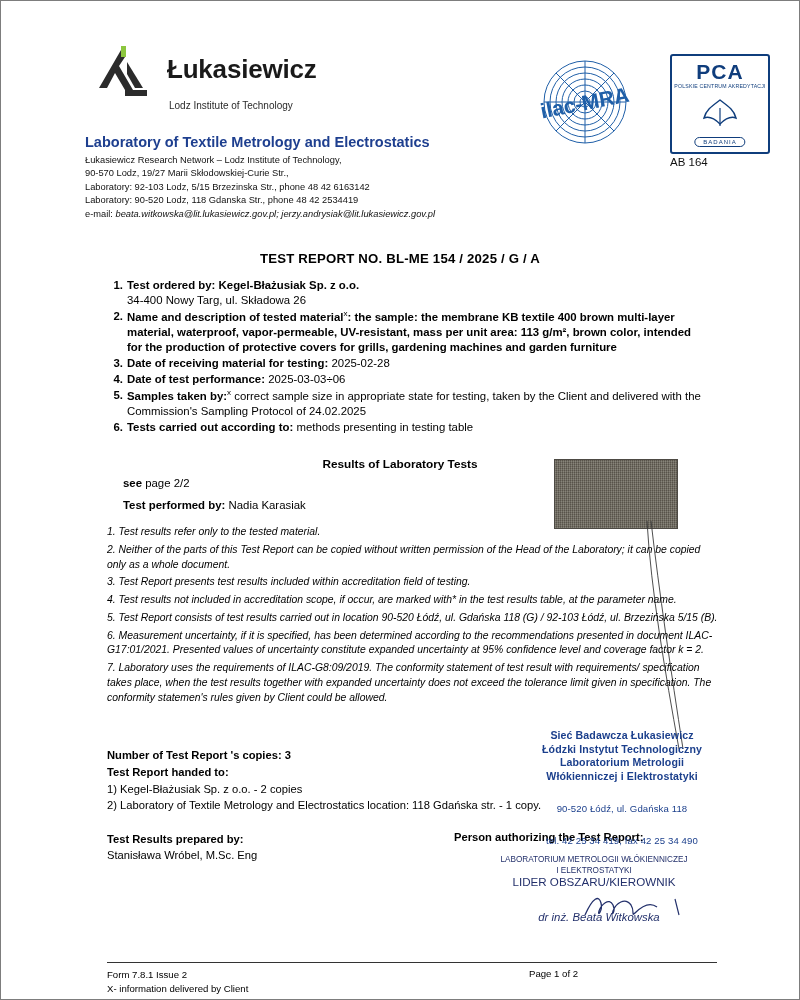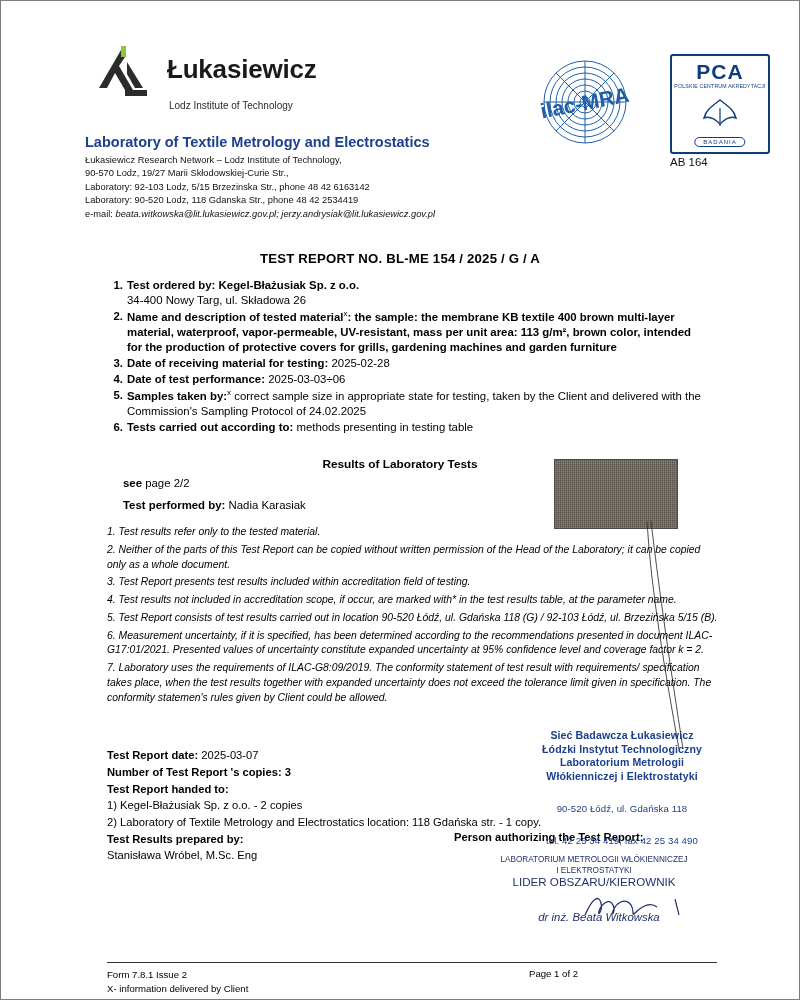--- a/index.html
+++ b/index.html
@@ -462,23 +462,20 @@
       <div class="note">2.  Neither of the parts of this Test Report can be copied without written permission of the Head of the Laboratory; it can be copied only as a whole document.</div>
       <div class="note">3.  Test Report presents test results  included within accreditation  field of testing.</div>
       <div class="note">4.  Test results not included in accreditation scope, if occur, are marked with* in the test results table, at the parameter name.</div>
       <div class="note">5.  Test Report consists of test results carried out in location 90-520 Łódź, ul. Gdańska 118 (G) / 92-103 Łódź, ul. Brzezińska 5/15 (B).</div>
       <div class="note">6.  Measurement uncertainty, if it is specified, has been determined according to the recommendations presented in document ILAC-G17:01/2021. Presented values of uncertainty constitute expanded uncertainty at 95% confidence level and coverage factor k = 2.</div>
       <div class="note">7.  Laboratory uses the requirements of ILAC-G8:09/2019. The conformity statement of test result with requirements/ specification takes place, when the test results together with expanded uncertainty does not exceed the tolerance limit given in specification. The conformity statemen's rules given by Client could be allowed.</div>
     </div>
 
     <div class="fb">
       <div>
-        <b>Test Report date:</b><span> 2025-03-07</span>
-      </div>
-      <div>
         <b>Number of Test Report 's copies:</b><b> 3</b>
       </div>
       <div>
         <b>Test Report handed to:</b>
       </div>
       <div>1) Kegel-Błażusiak Sp. z o.o. - 2 copies</div>
       <div>2) Laboratory of Textile Metrology and Electrostatics location: 118 Gdańska str. - 1 copy.</div>
     </div>
 
     <div class="prepared">

